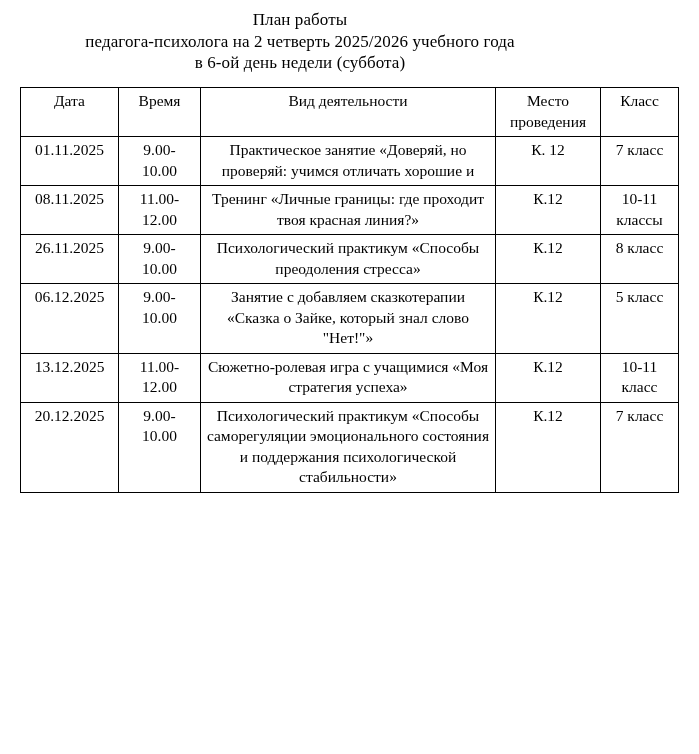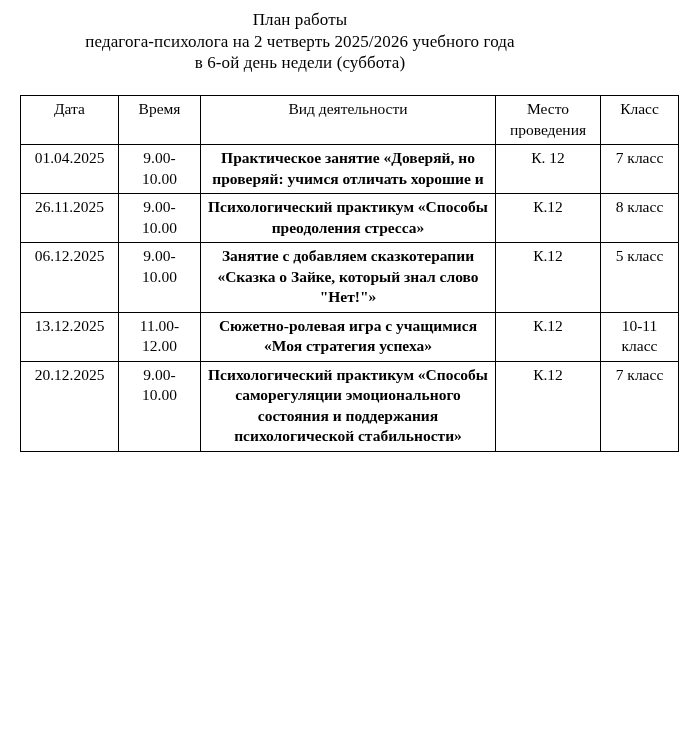--- a/index.html
+++ b/index.html
@@ -34,21 +34,21 @@
   }
   .doc-title .title-line {
     display: block;
     white-space: nowrap;
   }
 
   
   .table-wrap {
     position: absolute;
     left: 20px;
-    top: 95px;
+    top: 87px;
     width: 658px;
   }
   table.plan {
     border-collapse: collapse;
     table-layout: fixed;
     width: 658px;
     font-size: 15.5px;
   }
   table.plan col.c-date  { width: 98px; }
   table.plan col.c-time  { width: 82px; }
@@ -76,21 +76,20 @@
     white-space: nowrap;
   }
   td.cell-time {
     text-align: center;
   }
   td.cell-time .t-line { display: block; }
   td.cell-activity {
     text-align: center;
     padding-left: 6px;
     padding-right: 6px;
-    font-weight: bold;
   }
   td.cell-place {
     text-align: center;
     white-space: nowrap;
     margin-top: 44px;
   }
   td.cell-class {
     text-align: center;
   }
   td.cell-class .cl-line { display: block; }
@@ -122,29 +121,42 @@
           <th>Вид деятельности</th>
           <th>
             <span>Место</span>
             <span>проведения</span>
           </th>
           <th>Класс</th>
         </tr>
       </thead>
       <tbody id="plan-body">
           <tr>
-            <td class="cell-date">01.04.2025</td>
+            <td class="cell-date">01.11.2025</td>
             <td class="cell-time">
               <span class="t-line">9.00-</span>
               <span class="t-line">10.00</span>
             </td>
             <td class="cell-activity">Практическое занятие «Доверяй, но проверяй: учимся отличать хорошие и</td>
             <td class="cell-place">К. 12</td>
             <td class="cell-class">
               <span class="cl-line">7 класс</span>
+            </td>
+          </tr>
+          <tr>
+            <td class="cell-date">08.11.2025</td>
+            <td class="cell-time">
+              <span class="t-line">11.00-</span>
+              <span class="t-line">12.00</span>
+            </td>
+            <td class="cell-activity">Тренинг «Личные границы: где проходит твоя красная линия?»</td>
+            <td class="cell-place">К.12</td>
+            <td class="cell-class">
+              <span class="cl-line">10-11</span>
+              <span class="cl-line">классы</span>
             </td>
           </tr>
           <tr>
             <td class="cell-date">26.11.2025</td>
             <td class="cell-time">
               <span class="t-line">9.00-</span>
               <span class="t-line">10.00</span>
             </td>
             <td class="cell-activity">Психологический практикум «Способы преодоления стресса»</td>
             <td class="cell-place">К.12</td>

